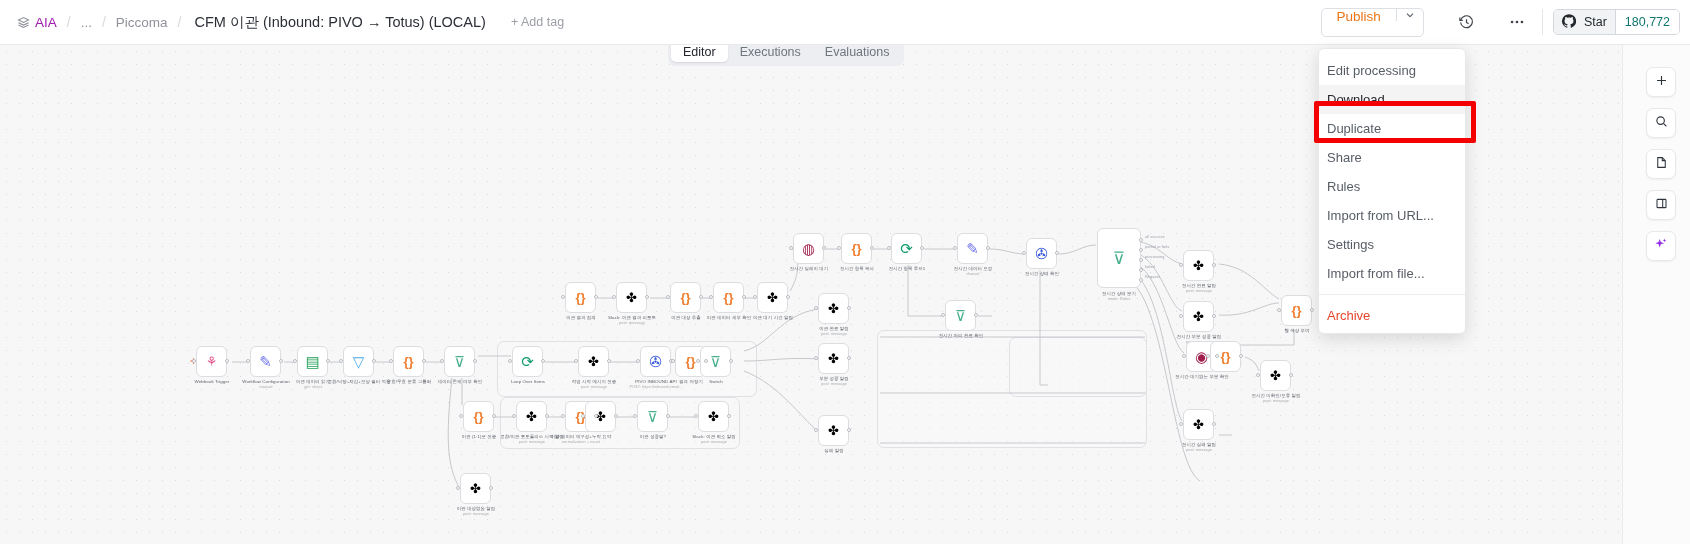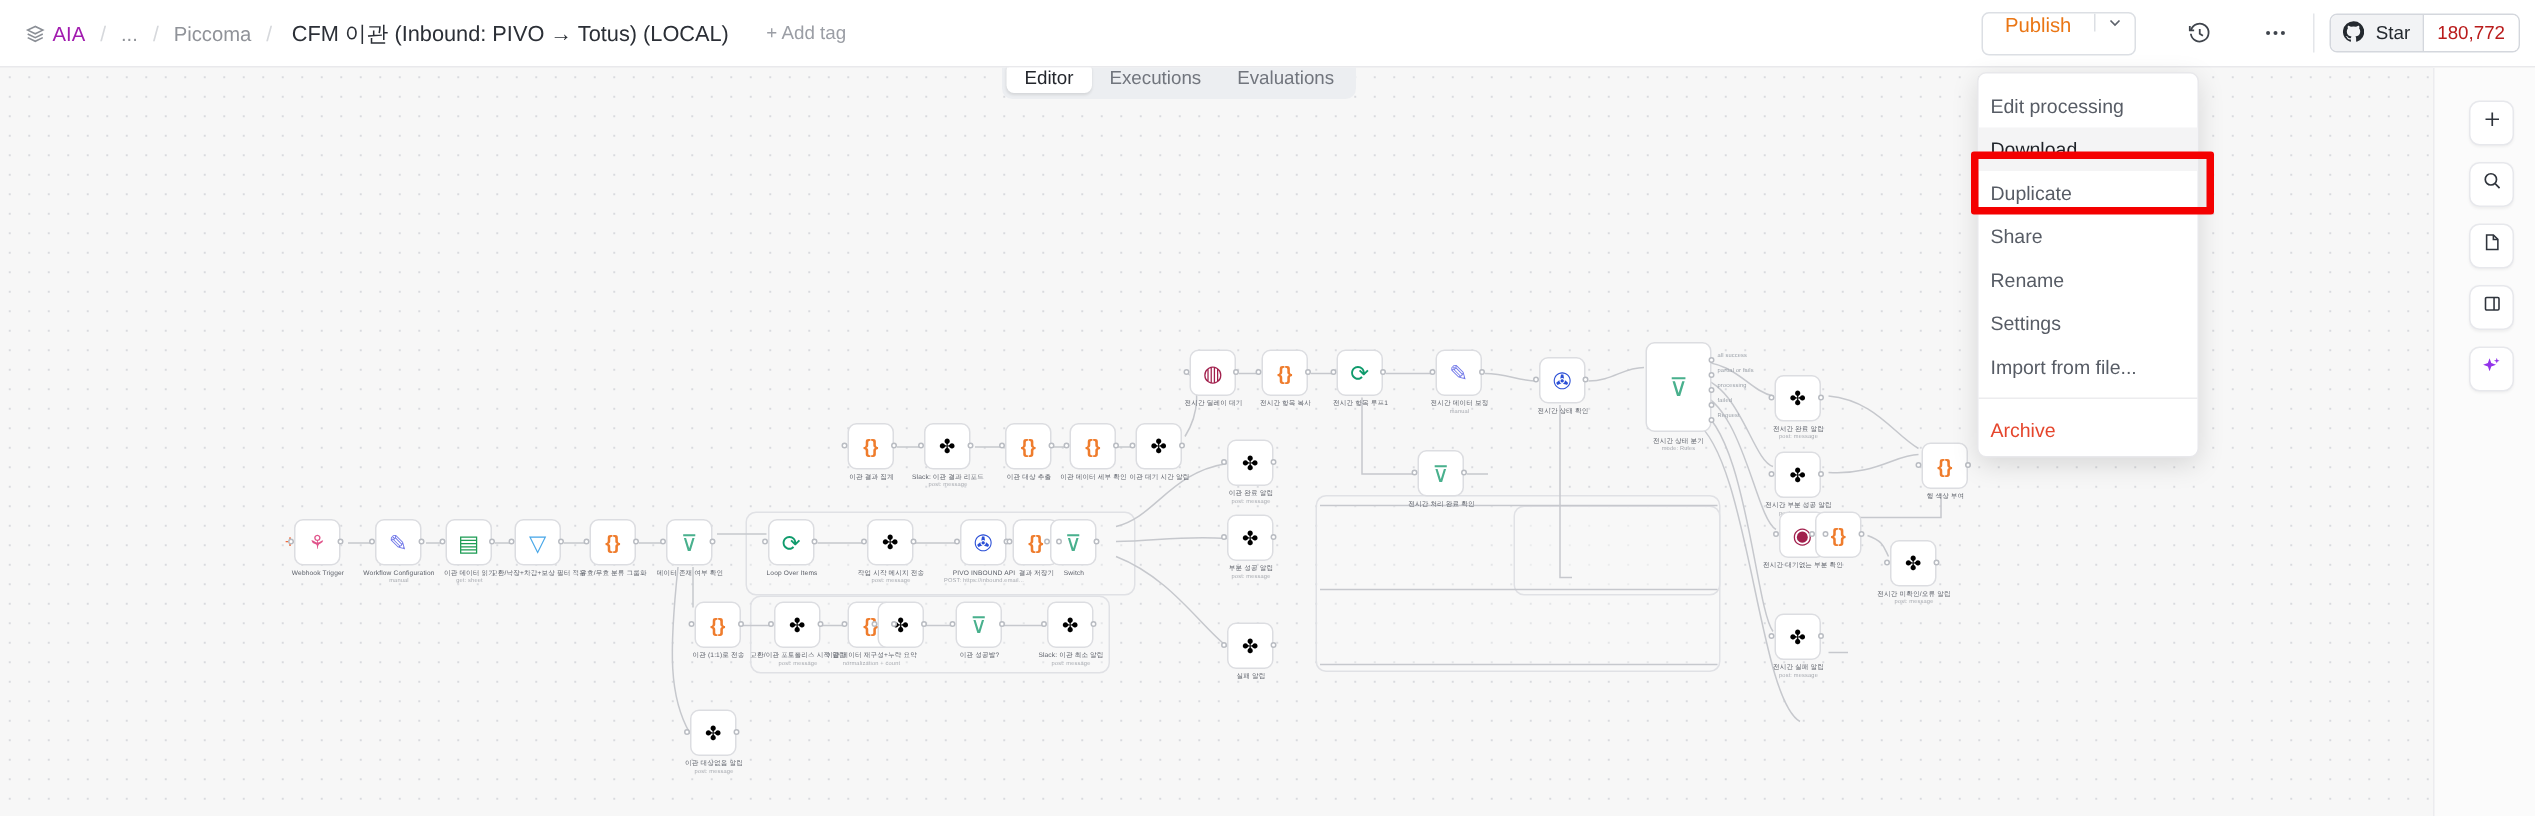--- a/index.html
+++ b/index.html
@@ -51,21 +51,21 @@
   .gh-group {
     display: flex; align-items: stretch; height: 26px;
     border: 1px solid #d4d7dd; border-radius: 5px; overflow: hidden;
   }
   .gh-star {
     display: flex; align-items: center; gap: 8px; padding: 0 8px;
     background: #f2f3f5; font-size: 12.5px; color: #24292f; font-weight: 500;
   }
   .gh-count {
     display: flex; align-items: center; padding: 0 9px; background: #fff;
-    font-size: 12.5px; color: #b91c1c; border-left: 1px solid #d4d7dd;
+    font-size: 12.5px; color: #0f766e; border-left: 1px solid #d4d7dd;
   }
 
   
   .canvas {
     position: absolute; top: 44px; left: 0; width: 1690px; height: 500px;
     background-color: #f7f7f7;
     background-image: radial-gradient(#d9dade 0.9px, transparent 0.9px);
     background-size: 13px 13px;
     border-top: 1px solid #e9e9ec;
     overflow: hidden;
@@ -709,21 +709,22 @@
       </div>
     </div>
   </div>
 
   <div class="dropdown">
     <div id="dd-list">
         <div class="dd-item">Edit processing</div>
         <div class="dd-item hl">Download</div>
         <div class="dd-item">Duplicate</div>
         <div class="dd-item">Share</div>
-        <div class="dd-item">Rename</div>
+        <div class="dd-item">Rules</div>
+        <div class="dd-item">Import from URL...</div>
         <div class="dd-item">Settings</div>
         <div class="dd-item">Import from file...</div>
       </div>
     <div class="dd-sep"></div>
     <div class="dd-item danger">Archive</div>
   </div>
   <div class="hl-box"></div>
 
 </div>
 

